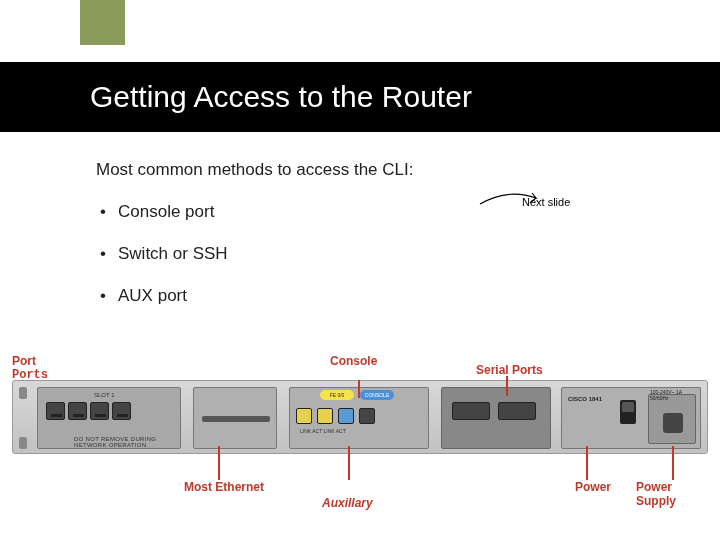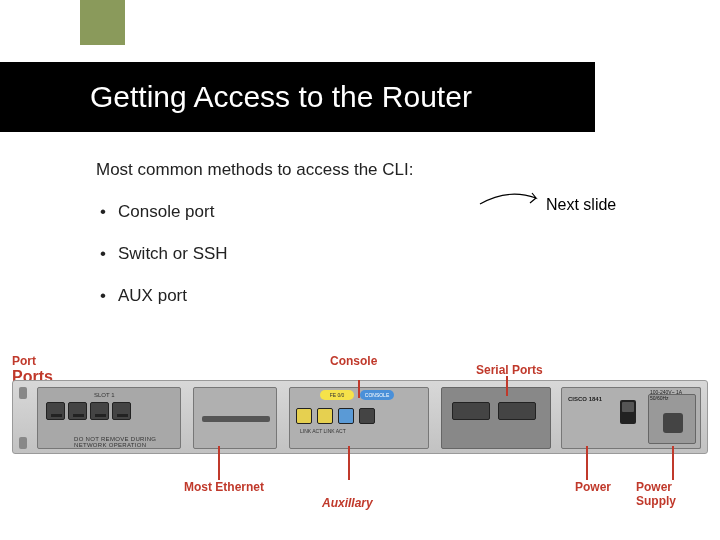--- a/index.html
+++ b/index.html
@@ -1,29 +1,29 @@
 <!DOCTYPE html>
 <html><head>
 <meta charset="utf-8">
 <style>
   * { box-sizing: border-box; margin: 0; padding: 0; }
   body { width: 720px; height: 540px; background: #fff; font-family: Arial, Helvetica, sans-serif; position: relative; overflow: hidden; }
   
   .corner-accent { position: absolute; top: 0; left: 80px; width: 45px; height: 45px; background: #8a9a5b; }
   
-  .title-bar { position: absolute; top: 62px; left: 0; width: 595px; height: 70px; background: #000; display: flex; align-items: center; padding-left: 90px; }
+  .title-bar { position: absolute; top: 62px; left: 0; width: 720px; height: 70px; background: #000; display: flex; align-items: center; padding-left: 90px; }
   .title-bar h1 { color: #fff; font-weight: 400; font-size: 30px; }
   
   .content { position: absolute; top: 160px; left: 96px; }
   .intro { font-size: 17px; color: #222; margin-bottom: 22px; }
   .bullets { list-style: none; }
   .bullets li { font-size: 17px; color: #222; margin-bottom: 22px; padding-left: 22px; position: relative; }
   .bullets li::before { content: "•"; position: absolute; left: 4px; top: 0; color: #222; }
   
-  .nextslide { position: absolute; top: 196px; left: 546px; font-size: 16px; color: #000; }
+  .nextslide { position: absolute; top: 196px; left: 522px; font-size: 11px; color: #000; }
   .arrow { position: absolute; top: 190px; left: 478px; width: 70px; height: 20px; }
   .arrow svg { width: 100%; height: 100%; }
   
   .router-img { position: absolute; top: 354px; left: 12px; width: 696px; height: 160px; }
   
   
   .chassis { position: absolute; top: 26px; left: 0; width: 696px; height: 74px; background: linear-gradient(#d8d8d8,#c2c2c2); border: 1px solid #9a9a9a; border-radius: 3px; }
   .rack-hole { position: absolute; width: 8px; height: 12px; background: #888; border-radius: 2px; }
   .rh1 { top: 6px; left: 6px; } .rh2 { top: 56px; left: 6px; }
   .rh3 { top: 6px; right: 6px; } .rh4 { top: 56px; right: 6px; }
@@ -61,21 +61,21 @@
   .psupply { position: absolute; top: 6px; left: 86px; width: 48px; height: 50px; background: #999; border: 1px solid #666; border-radius: 2px; }
   .psupply::after { content: ""; position: absolute; top: 18px; left: 14px; width: 20px; height: 20px; background: #444; border-radius: 3px; }
   .pslabel { position: absolute; top: 2px; left: 88px; font-size: 5px; color: #222; line-height: 1.1; }
   
   
   .callout { position: absolute; font-size: 12px; font-weight: bold; color: #c0392b; }
   .c-console { top: 0; left: 318px; } 
   .c-console2 { top: 13px; left: 332px; font-size: 12px; font-weight: bold; color: #c0392b; }
   .c-serial  { top: 9px; left: 464px; }
   .c-fe { top: 126px; left: 172px; text-align: left; }
-  .c-fe2 { top: 140px; left: 172px; font-size: 16px; font-weight: bold; color: #c0392b; }
+  .c-fe2 { top: 140px; left: 172px; font-size: 12px; font-weight: bold; color: #c0392b; font-family: Liberation Mono, monospace; }
   .c-aux { top: 142px; left: 310px; font-style: italic; }
   .c-aux2 { top: 140px; left: 310px; font-size: 12px; font-weight: bold; color: #c0392b; }
   .c-pwrsw { top: 126px; left: 556px; padding-left: 7px; }
   .c-pwrsw2 { top: 140px; left: 556px; font-size: 12px; font-weight: bold; color: #c0392b; }
   .c-psu { top: 126px; left: 624px; }
   .c-psu2 { top: 140px; left: 624px; font-size: 12px; font-weight: bold; color: #c0392b; }
   
   .vline { position: absolute; width: 2px; background: #c0392b; }
 </style>
 </head>

